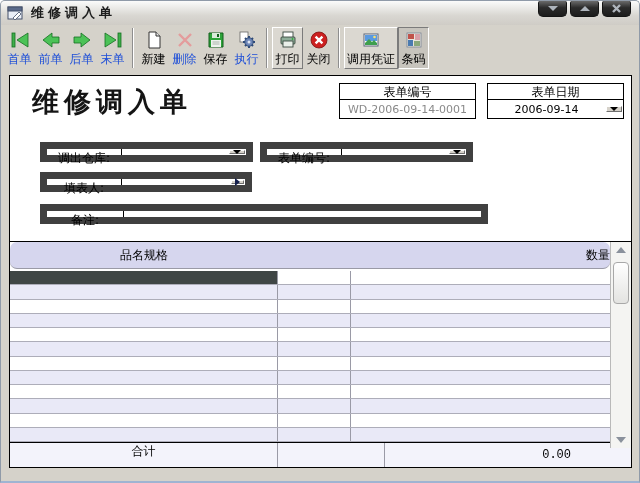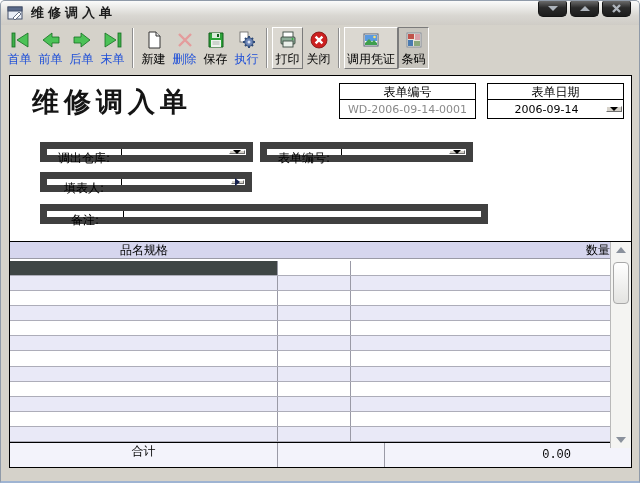--- a/index.html
+++ b/index.html
@@ -83,22 +83,22 @@
   .tri-right-s { width:0; height:0; border-top:4px solid transparent; border-bottom:4px solid transparent; border-left:5px solid #16214e; }
   #grp-outwh { left:30px; top:66px; width:213px; }
   #grp-inwh  { left:250px; top:66px; width:213px; }
   #grp-filler{ left:30px; top:96px; width:212px; }
   #grp-remark{ left:30px; top:128px; width:448px; }
   #grp-remark .fg-label { width:77px; }
 
   
   #grid { position:relative; flex:1; display:flex; flex-direction:column; background:#fff; }
   #grid-header {
-    height:17px; margin-right:21px; background:#d6d6ee;
-    display:flex; align-items:center; border-bottom:1px solid #9a9aa6;
+    height:27px; margin-right:21px; background:#d6d6ee;
+    display:flex; align-items:center; border-bottom:1px solid #9a9aa6;border-radius:7px;
   }
   .hcell { text-align:center; font-size:12px; }
   .hc0 { width:268px; } .hc1 { width:73px; } .hc2 { flex:1;text-align:right; }
   #grid-gap { height:2px; background:#fff; margin-right:21px; }
   #grid-body { flex:1; margin-right:21px; display:flex; flex-direction:column; }
   .grid-row { flex:1; display:flex; border-bottom:1px solid #adadb9; }
   .grid-row:nth-child(even) { background:#e9e9f7; }
   .grid-row:nth-child(odd) { background:#ffffff; }
   .gc { height:100%; }
   .gc.c0 { width:268px; border-right:1px solid #9a9aa6; }

